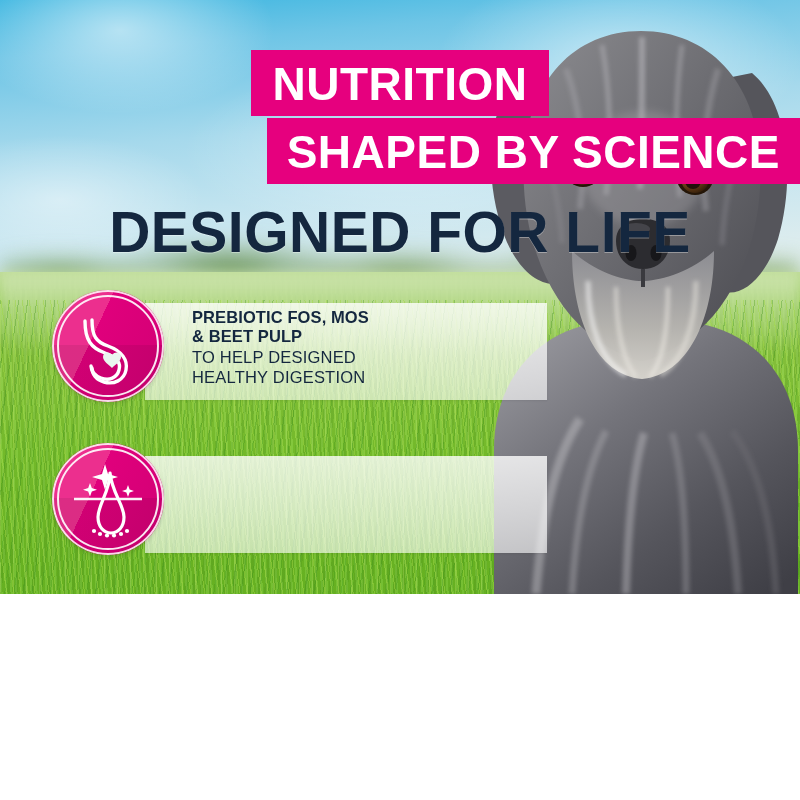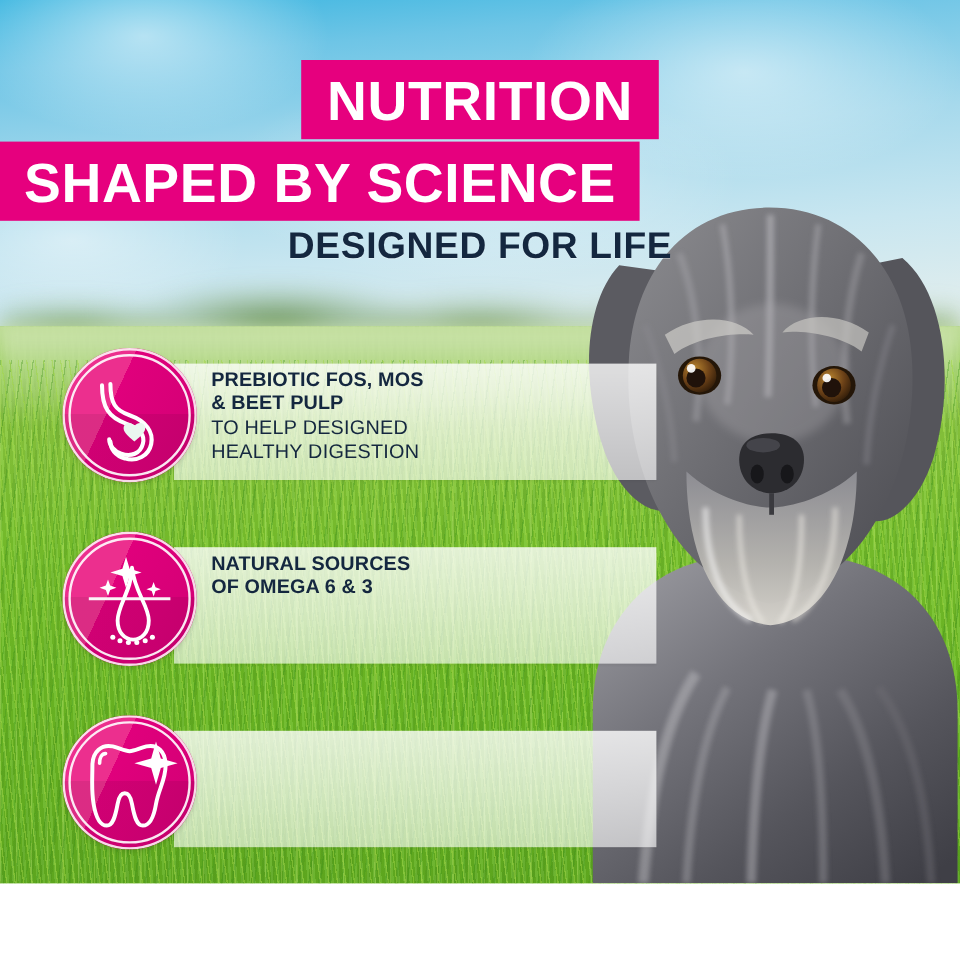--- a/index.html
+++ b/index.html
@@ -2,21 +2,21 @@
 <html><head>
 <meta charset="utf-8">
 <style>
   html,body{margin:0;padding:0;}
   body{
     width:800px;height:800px;
     font-family:"Liberation Sans","DejaVu Sans",sans-serif;
     overflow:hidden;
   }
   .stage{
-    position:relative;width:800px;height:736px;overflow:hidden;
+    position:relative;width:800px;height:594px;overflow:hidden;
     background:#8ccd3a;
   }
 
   
   .sky{
     position:absolute;left:0;top:0;width:800px;height:300px;
     background:
       radial-gradient(ellipse 220px 120px at 120px 30px, rgba(255,255,255,.55), rgba(255,255,255,0) 70%),
       radial-gradient(ellipse 260px 130px at 620px 60px, rgba(255,255,255,.50), rgba(255,255,255,0) 70%),
       radial-gradient(ellipse 300px 120px at 400px 150px, rgba(255,255,255,.40), rgba(255,255,255,0) 72%),
@@ -55,21 +55,21 @@
   .grass-blur-top{
     position:absolute;left:0;top:272px;width:800px;height:80px;
     background:linear-gradient(180deg,rgba(205,228,175,.85),rgba(205,228,175,0));
     filter:blur(6px);
   }
 
   
   .headline{position:absolute;left:0;top:0;width:800px;z-index:30;}
   .hl-row{display:flex;}
   .hl-row.r1{justify-content:center;}
-  .hl-row.r2{justify-content:flex-start;}
+  .hl-row.r2{justify-content:flex-end;}
   .hl-row.r3{justify-content:center;}
   .hl-bar{
     background:#e6007e;
     color:#ffffff;
     font-weight:800;
     letter-spacing:.5px;
     line-height:1;
     display:inline-block;
     text-align:center;
   }
@@ -77,23 +77,23 @@
     margin-top:50px;
     font-size:46px;
     padding:11px 22px 9px 22px;
   }
   .hl2{
     margin-top:2px;
     font-size:46px;
     padding:11px 20px 9px 20px;
   }
   .hl3{
-    margin-top:5px;
+    margin-top:20px;
     color:#14273f;
-    font-size:31px;
+    font-size:57px;
     font-weight:800;
     letter-spacing:.5px;
     line-height:1;
     display:inline-block;
     text-shadow:0 1px 0 rgba(255,255,255,.35);
   }
 
   
   .dog{
     position:absolute;right:-6px;bottom:0;width:330px;height:575px;z-index:22;
@@ -105,21 +105,21 @@
   .f2{left:52px;top:443px;}
   .f3{left:52px;top:596px;}
 
   .panel{
     position:absolute;left:93px;top:13px;
     width:402px;height:97px;
     background:linear-gradient(180deg,rgba(255,255,255,.80),rgba(255,255,255,.62));
     box-shadow:0 1px 2px rgba(0,0,0,.07);
   }
   .panel-text{
-    position:absolute;left:124px;top:18px;width:330px;
+    position:absolute;left:140px;top:18px;width:330px;
     color:#14273f;
   }
   .ptitle{
     font-size:16.5px;font-weight:800;line-height:1.18;letter-spacing:.1px;
     white-space:pre-line;
   }
   .psub{
     font-size:16.5px;font-weight:400;line-height:1.2;letter-spacing:.2px;
     white-space:pre-line;margin-top:1px;
   }
@@ -261,22 +261,20 @@
         <path d="M33 31 C33 50 39 58 53 63 C65 67 69 73 67 80 C65 88 57 91 49 88
                  C43 86 39 81 39 76" fill="none" stroke="#ffffff" stroke-width="3.4" stroke-linecap="round"></path>
         <path d="M60 65 C57 61 51 62 51 67 C51 71 57 75 60 78 C63 75 69 71 69 67 C69 62 63 61 60 65 Z" fill="#eaf7ef"></path>
       </svg>
     </div>
   </div>
 
   <div class="feature f2">
     <div class="panel"></div>
     <div class="panel-text">
-      <div class="ptitle">NATURAL SOURCES
-OF OMEGA 6 &amp; 3</div>
     </div>
     <div class="badge">
       <svg viewBox="0 0 112 112">
         <circle cx="56" cy="56" r="50" fill="none" stroke="#ffffff" stroke-width="2" opacity=".9"></circle>
         <line x1="22" y1="56" x2="90" y2="56" stroke="#ffffff" stroke-width="2.4" opacity=".95"></line>
         <path d="M58 30 C58 48 46 62 46 74 C46 84 52 90 59 90 C66 90 72 84 72 74 C72 62 60 50 58 30 Z" fill="none" stroke="#ffffff" stroke-width="3.2" stroke-linejoin="round"></path>
         <g fill="#ffffff">
           <circle cx="42" cy="88" r="2.1"></circle>
             <circle cx="48" cy="91" r="2.1"></circle>
           <circle cx="55" cy="92.5" r="2.1"></circle>

